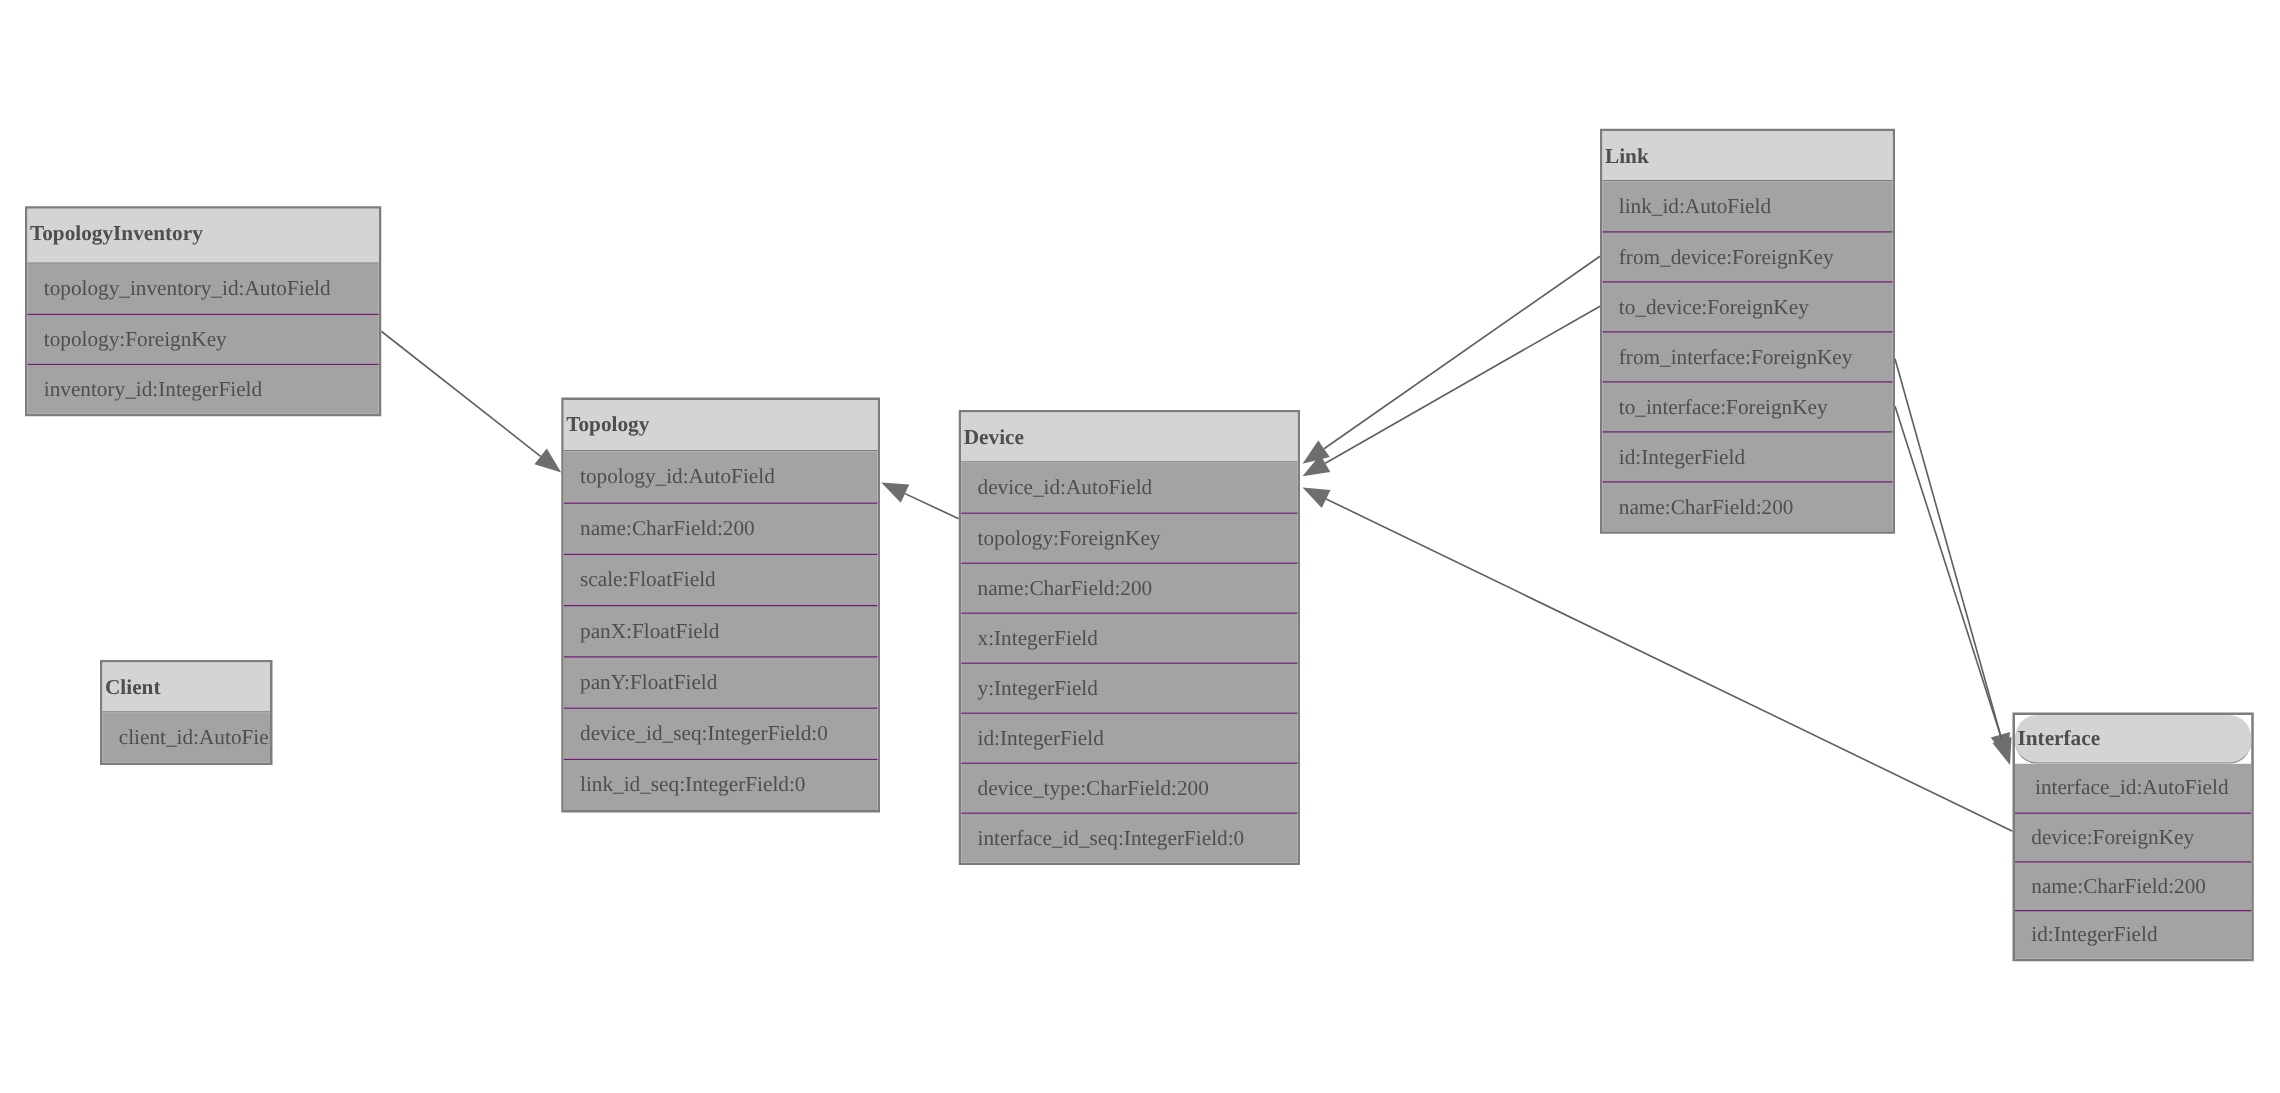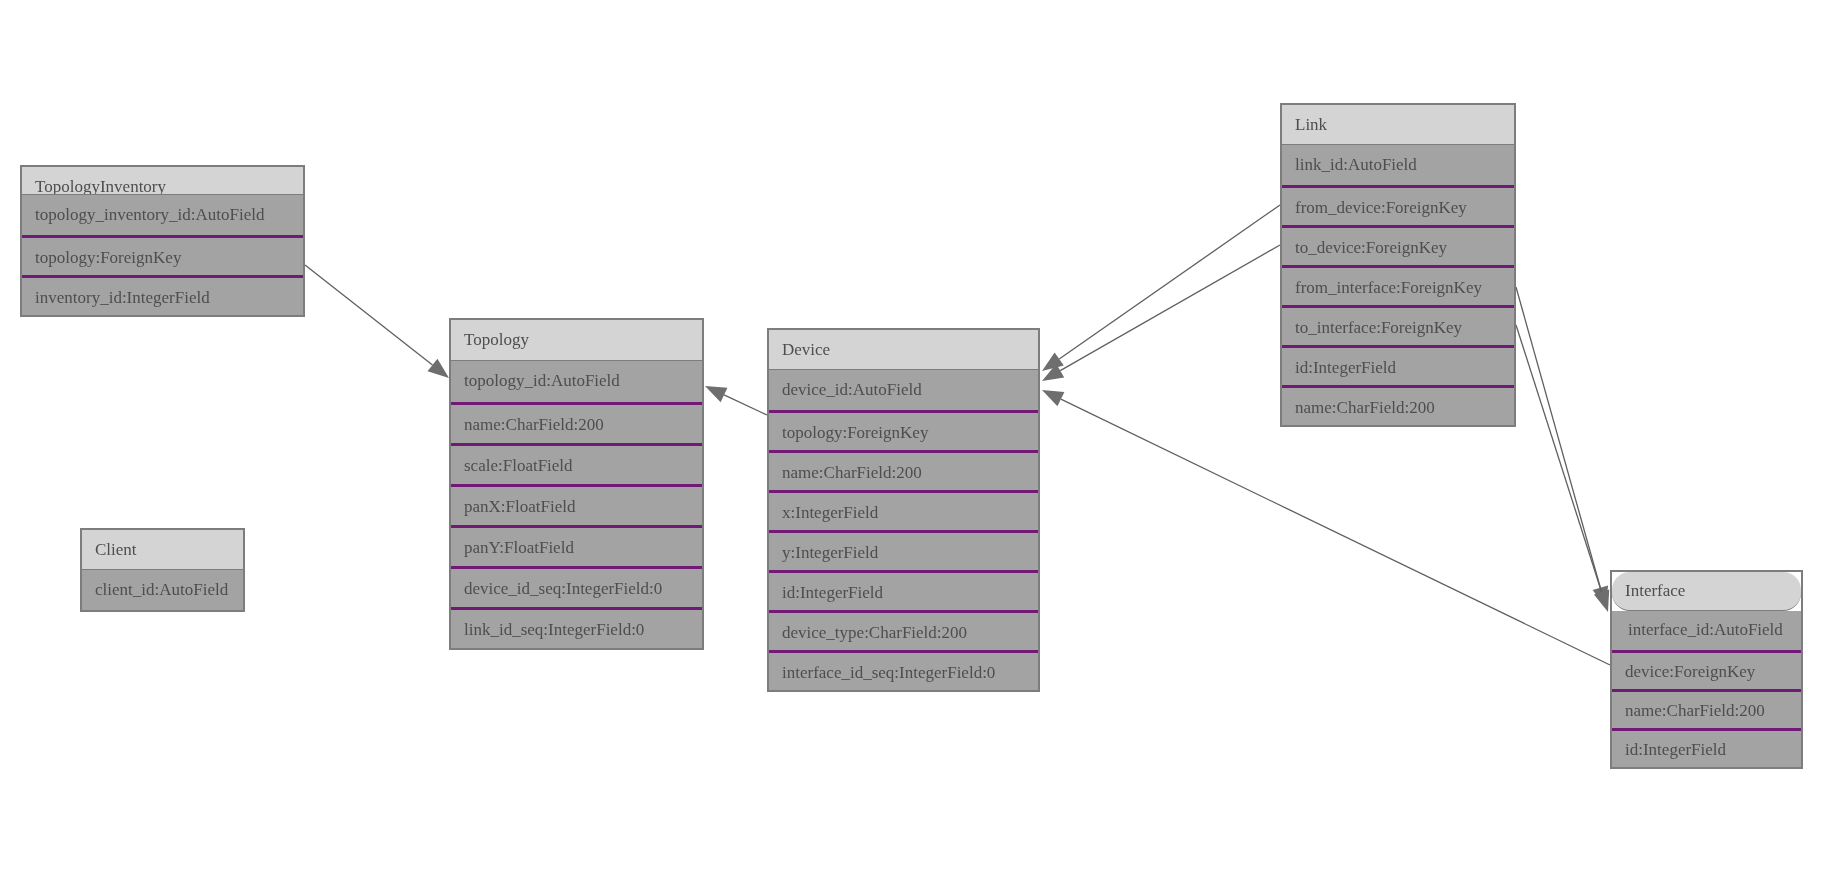--- a/index.html
+++ b/index.html
@@ -30,33 +30,34 @@
     box-sizing: border-box;
     border: 2px solid #7d7d7d;
     background: #ffffff;
     color: #4e4e4e;
     font-size: 17px;
   }
   .entity-header {
     box-sizing: border-box;
     background: #d4d4d4;
     border-bottom: 1px solid #7d7d7d;
-    padding-left: 13px;
+    padding-left: 2px;
     white-space: nowrap;
     overflow: hidden;
+    font-weight: bold;
   }
   .entity-row {
     box-sizing: border-box;
     background: #a3a3a3;
     padding-left: 13px;
     white-space: nowrap;
     overflow: hidden;
   }
   .entity-row + .entity-row {
-    border-top: 3px solid #701a75;
+    border-top: 1px solid #701a75;
   }
 </style>
 </head>
 <body>
 
 <div id="diagram">
   <svg id="edge-layer" xmlns="http://www.w3.org/2000/svg" viewBox="0 0 1824 874">
       <line x1="305" y1="265" x2="432.47935588911463" y2="365.03588344076354" stroke="#5f5f5f" stroke-width="1.3"></line>
       <polygon points="449,378 437.41806695929995,358.7423047318548 427.5406448189293,371.3294621496723" fill="#6e6e6e"></polygon>
       <line x1="767" y1="415" x2="724.0220004065393" y2="394.8973872869297" stroke="#5f5f5f" stroke-width="1.3"></line>
@@ -67,36 +68,36 @@
       <polygon points="1042,381 1064.2022174914684,377.5270274315021 1056.263994477759,363.6351371575108" fill="#6e6e6e"></polygon>
       <line x1="1610" y1="665" x2="1060.9012394267957" y2="399.1511282436071" stroke="#5f5f5f" stroke-width="1.3"></line>
       <polygon points="1042,390 1057.415095333993,406.3516004061959 1064.3873835195984,391.9506560810183" fill="#6e6e6e"></polygon>
       <line x1="1516" y1="287" x2="1600.3307624611768" y2="587.7797194448643" stroke="#5f5f5f" stroke-width="1.3"></line>
       <polygon points="1606,608 1608.033726482181,585.6200099062651 1592.6277984401727,589.9394289834636" fill="#6e6e6e"></polygon>
       <line x1="1516" y1="325" x2="1601.5895975900237" y2="592.0023316123562" stroke="#5f5f5f" stroke-width="1.3"></line>
       <polygon points="1608,612 1609.2077569757928,589.5602735514128 1593.9714382042546,594.4443896732996" fill="#6e6e6e"></polygon>
     </svg>
   <div id="entities">
       <div class="entity" style="left: 20px; top: 165px; width: 285px;">
-        <div class="entity-header" style="height: 28px; line-height: 39px;">TopologyInventory</div>
+        <div class="entity-header" style="height: 44px; line-height: 39px;">TopologyInventory</div>
         <div class="entity-row" style="height: 40px; line-height: 39px;">topology_inventory_id:AutoField</div>
         <div class="entity-row" style="height: 40px; line-height: 39px;">topology:ForeignKey</div>
         <div class="entity-row" style="height: 40px; line-height: 39px;">inventory_id:IntegerField</div>
       </div>
       <div class="entity" style="left: 449px; top: 318px; width: 255px;">
         <div class="entity-header" style="height: 41px; line-height: 40px;">Topology</div>
         <div class="entity-row" style="height: 41px; line-height: 40px; font-family: Liberation Serif, serif;">topology_id:AutoField</div>
         <div class="entity-row" style="height: 41px; line-height: 40px;">name:CharField:200</div>
         <div class="entity-row" style="height: 41px; line-height: 40px;">scale:FloatField</div>
         <div class="entity-row" style="height: 41px; line-height: 40px;">panX:FloatField</div>
         <div class="entity-row" style="height: 41px; line-height: 40px;">panY:FloatField</div>
         <div class="entity-row" style="height: 41px; line-height: 40px;">device_id_seq:IntegerField:0</div>
         <div class="entity-row" style="height: 41px; line-height: 40px;">link_id_seq:IntegerField:0</div>
       </div>
-      <div class="entity" style="left: 80px; top: 528px; width: 165px;">
+      <div class="entity" style="left: 80px; top: 528px; width: 138px;">
         <div class="entity-header" style="height: 40px; line-height: 39px;">Client</div>
         <div class="entity-row" style="height: 40px; line-height: 39px;">client_id:AutoField</div>
       </div>
       <div class="entity" style="left: 767px; top: 328px; width: 273px;">
         <div class="entity-header" style="height: 40px; line-height: 39px;">Device</div>
         <div class="entity-row" style="height: 40px; line-height: 39px;">device_id:AutoField</div>
         <div class="entity-row" style="height: 40px; line-height: 39px;">topology:ForeignKey</div>
         <div class="entity-row" style="height: 40px; line-height: 39px;">name:CharField:200</div>
         <div class="entity-row" style="height: 40px; line-height: 39px;">x:IntegerField</div>
         <div class="entity-row" style="height: 40px; line-height: 39px;">y:IntegerField</div>

